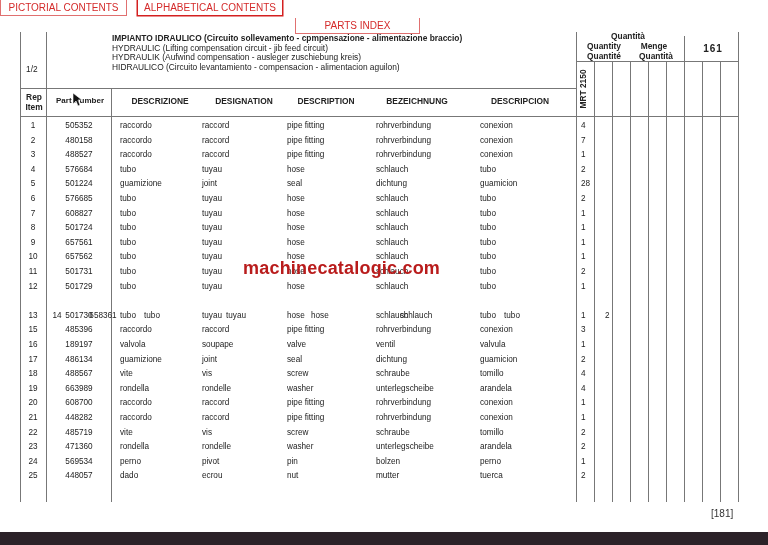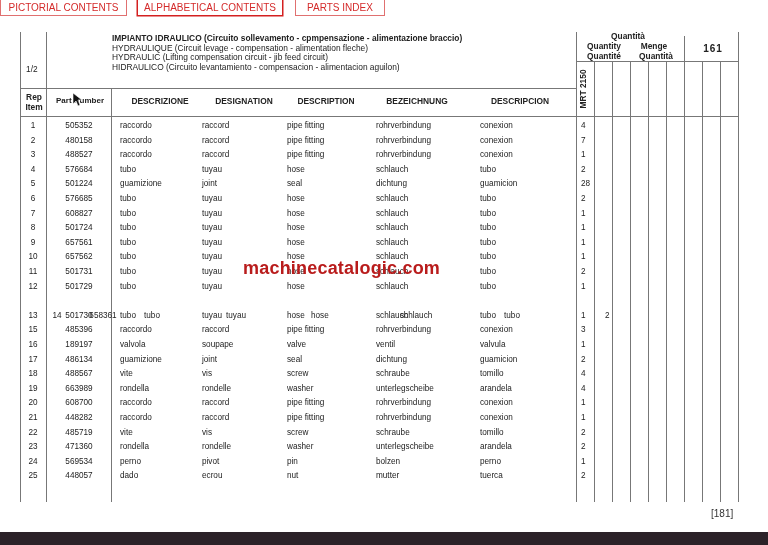--- a/index.html
+++ b/index.html
@@ -27,21 +27,21 @@
   .bottombar { position:absolute; left:0; top:532px; width:768px; height:13px; background:#2b2228; }
   .rot { position:absolute; left:574px; top:64px; width:18px; height:50px; }
   .rot span { position:absolute; left:50%; top:50%; transform:translate(-50%,-50%) rotate(-90deg); font-size:8.4px; font-weight:bold; white-space:nowrap; }
   .cursor { position:absolute; left:73px; top:93px; width:0; height:0; }
 </style>
 </head>
 <body>
 
 <div class="navbtn" style="left:0;width:127px;">PICTORIAL CONTENTS</div>
 <div class="navbtn active" style="left:137px;width:146px;">ALPHABETICAL CONTENTS</div>
-<div class="navbtn" style="left:295px;width:90px;">PARTS INDEX</div>
+<div class="navbtn" style="left:295px;width:125px;margin-top:18px;">PARTS INDEX</div>
 
 <div>
 
   <div class="vline" style="left:20px;top:32px;height:470px;"></div>
   <div class="vline" style="left:46px;top:32px;height:470px;"></div>
   <div class="vline" style="left:111px;top:88px;height:414px;"></div>
 
   <div class="hline" style="left:20px;top:88px;width:556px;"></div>
   <div class="hline" style="left:20px;top:116px;width:556px;"></div>
 
@@ -55,22 +55,22 @@
   <div class="vline" style="left:702px;top:61px;height:441px;"></div>
   <div class="vline" style="left:720px;top:61px;height:441px;"></div>
   <div class="vline" style="left:738px;top:32px;height:470px;"></div>
   <div class="hline" style="left:576px;top:61px;width:162px;"></div>
   <div class="hline" style="left:576px;top:116px;width:162px;"></div>
 </div>
 
 <div class="txt" style="left:26px;top:64px;">1/2</div>
 <div class="title-block">
   <div class="l0">IMPIANTO IDRAULICO (Circuito sollevamento - cpmpensazione - alimentazione braccio)</div>
-  <div>HYDRAULIQUE (Circuit levage - compensation - alimentation fleche)</div>
   <div>HYDRAULIC (Lifting compensation circuit - jib feed circuit)</div>
+  <div>HYDRAULIK (Aufwind compensation - ausleger zuschiebung kreis)</div>
   <div>HIDRAULICO (Circuito levantamiento - compensacion - alimentacion aguilon)</div>
 </div>
 
 <div class="hdr" style="left:608px;top:31px;width:40px;">Quantità</div>
 <div class="hdr" style="left:584px;top:41px;width:40px;">Quantity</div>
 <div class="hdr" style="left:584px;top:51px;width:40px;">Quantité</div>
 <div class="hdr" style="left:634px;top:41px;width:40px;">Menge</div>
 <div class="hdr" style="left:636px;top:51px;width:40px;">Quantità</div>
 <div class="hdr" style="left:698px;top:43px;width:30px;font-size:10px;letter-spacing:1px;text-align:center;">161</div>
 

